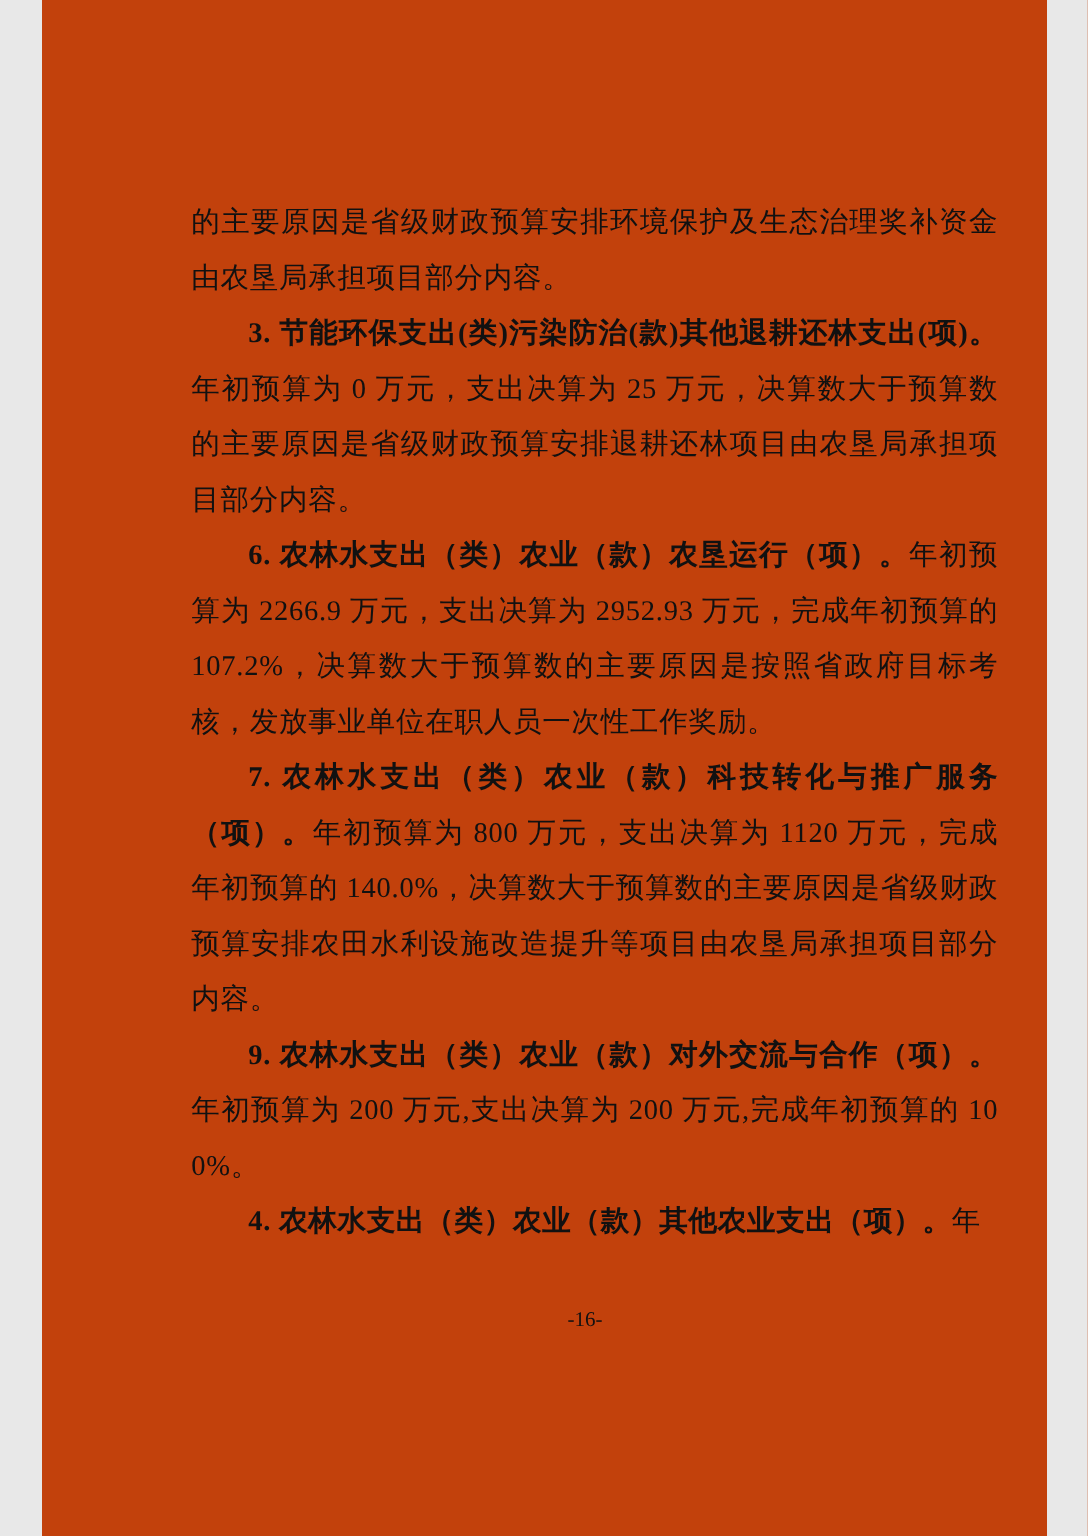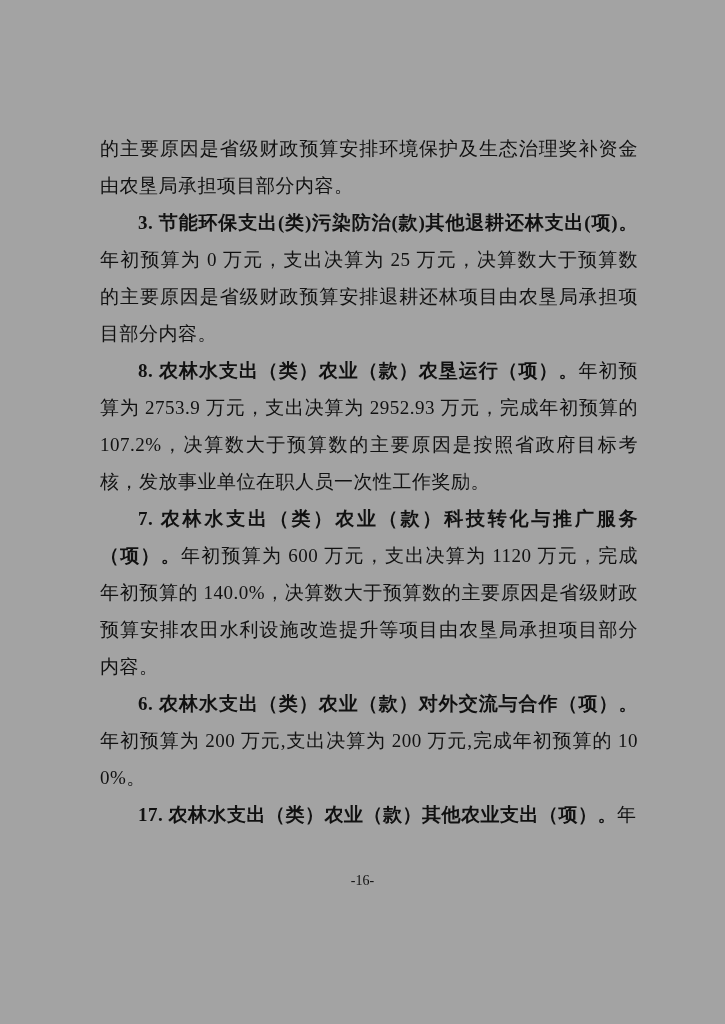--- a/index.html
+++ b/index.html
@@ -2,24 +2,24 @@
 <html><head>
 <meta charset="utf-8">
 <style>
   html, body {
     margin: 0;
     padding: 0;
     background: #e8e8e8;
   }
   .page {
     position: relative;
-    width: 725px;
+    width: 670px;
     height: 1024px;
     margin: 0 auto;
-    background: #a3a3a3;
+    background: #c2410c;
     overflow: hidden;
     font-family: "Liberation Serif", "DejaVu Serif", serif;
     color: #111111;
   }
   .content {
     position: absolute;
     left: 100px;
     top: 130px;
     width: 538px;
   }
@@ -53,26 +53,26 @@
 <body>
 
 <div class="page">
 
   <div class="content">
 
     <p><span>的主要原因是省级财政预算安排环境保护及生态治理奖补资金由农垦局承担项目部分内容。</span></p>
 
     <p class="indent"><span class="hd">3. 节能环保支出(类)污染防治(款)其他退耕还林支出(项)。</span><span>年初预算为 0 万元，支出决算为 25 万元，决算数大于预算数的主要原因是省级财政预算安排退耕还林项目由农垦局承担项目部分内容。</span></p>
 
-    <p class="indent"><span class="hd">8. 农林水支出（类）农业（款）农垦运行（项）。</span><span>年初预算为 2753.9 万元，支出决算为 2952.93 万元，完成年初预算的 107.2%，决算数大于预算数的主要原因是按照省政府目标考核，发放事业单位在职人员一次性工作奖励。</span></p>
+    <p class="indent"><span class="hd">6. 农林水支出（类）农业（款）农垦运行（项）。</span><span>年初预算为 2266.9 万元，支出决算为 2952.93 万元，完成年初预算的 107.2%，决算数大于预算数的主要原因是按照省政府目标考核，发放事业单位在职人员一次性工作奖励。</span></p>
 
-    <p class="indent"><span class="hd">7. 农林水支出（类）农业（款）科技转化与推广服务（项）。</span><span>年初预算为 600 万元，支出决算为 1120 万元，完成年初预算的 140.0%，决算数大于预算数的主要原因是省级财政预算安排农田水利设施改造提升等项目由农垦局承担项目部分内容。</span></p>
+    <p class="indent"><span class="hd">7. 农林水支出（类）农业（款）科技转化与推广服务（项）。</span><span>年初预算为 800 万元，支出决算为 1120 万元，完成年初预算的 140.0%，决算数大于预算数的主要原因是省级财政预算安排农田水利设施改造提升等项目由农垦局承担项目部分内容。</span></p>
 
-    <p class="indent"><span class="hd">6. 农林水支出（类）农业（款）对外交流与合作（项）。</span><span>年初预算为 200 万元,支出决算为 200 万元,完成年初预算的 100%。</span></p>
+    <p class="indent"><span class="hd">9. 农林水支出（类）农业（款）对外交流与合作（项）。</span><span>年初预算为 200 万元,支出决算为 200 万元,完成年初预算的 100%。</span></p>
 
 
-    <p class="indent"><span class="hd">17. 农林水支出（类）农业（款）其他农业支出（项）。</span><span>年</span></p>
+    <p class="indent"><span class="hd">4. 农林水支出（类）农业（款）其他农业支出（项）。</span><span>年</span></p>
 
   </div>
 
   <div class="footer">-16-</div>
 
 </div>
 
 </body></html>

